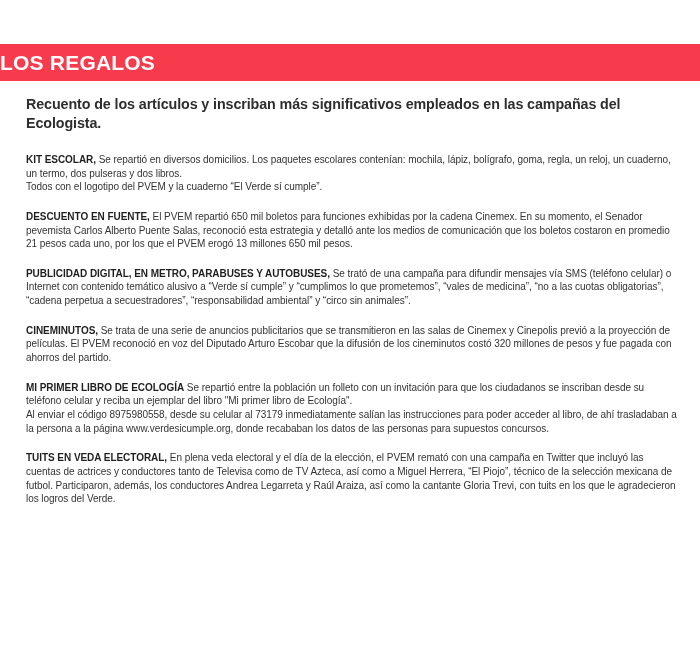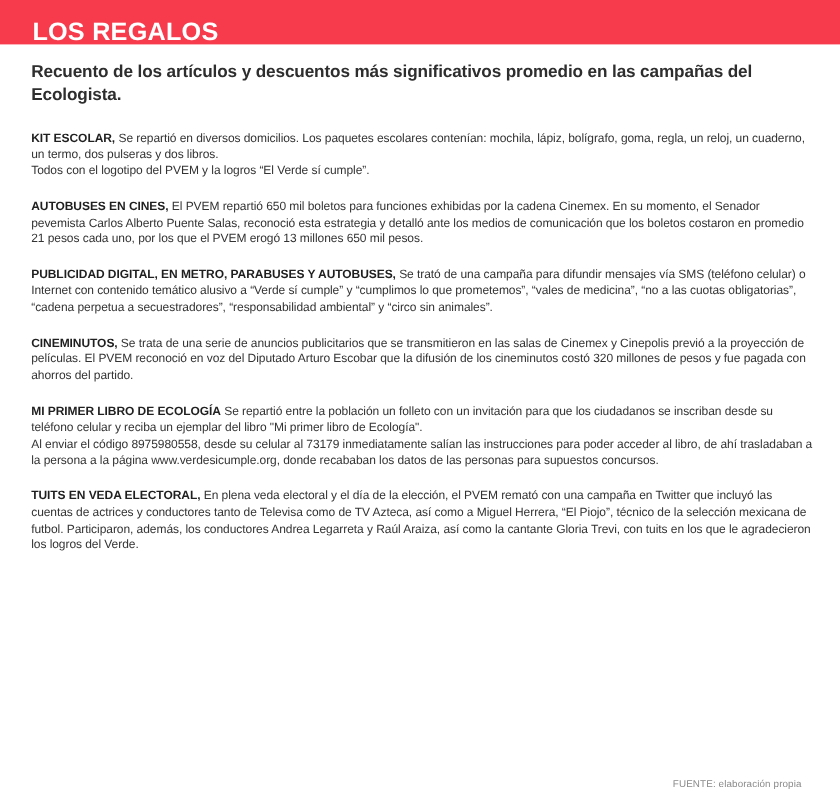--- a/index.html
+++ b/index.html
@@ -20,23 +20,23 @@
     height: 671px;
     background: #ffffff;
     box-sizing: border-box;
   }
   
   .header-band {
     width: 700px;
     height: 37px;
     background: #F73B4C;
     display: flex;
-    align-items: flex-end;
+    align-items: center;
     box-sizing: border-box;
-    padding-left: 27px;
+    margin-top: 44px;
   }
   .header-title {
     color: #ffffff;
     font-size: 21px;
     font-weight: bold;
     letter-spacing: 0.2px;
     line-height: 1;
     white-space: nowrap;
   }
   
@@ -94,29 +94,29 @@
 <body>
 
 <div class="page">
 
   <div class="header-band">
     <div class="header-title">LOS REGALOS</div>
   </div>
 
   <div class="content">
 
-    <div class="intro">Recuento de los artículos y descuentos más significativos promedio en las campañas del Ecologista.</div>
+    <div class="intro">Recuento de los artículos y inscriban más significativos empleados en las campañas del Ecologista.</div>
 
     <div class="section first">
       <p><span class="lead">KIT ESCOLAR,</span><span> Se repartió en diversos domicilios. Los paquetes escolares contenían: mochila, lápiz, bolígrafo, goma, regla, un reloj, un cuaderno, un termo, dos pulseras y dos libros.</span></p>
-      <p>Todos con el logotipo del PVEM y la logros “El Verde sí cumple”.</p>
+      <p>Todos con el logotipo del PVEM y la cuaderno “El Verde sí cumple”.</p>
     </div>
 
     <div class="section">
-      <p><span class="lead">AUTOBUSES EN CINES,</span><span> El PVEM repartió 650 mil boletos para funciones exhibidas por la cadena Cinemex. En su momento, el Senador pevemista Carlos Alberto Puente Salas, reconoció esta  estrategia y detalló ante los medios de comunicación que los boletos costaron en promedio 21 pesos cada uno, por los que el PVEM erogó 13 millones 650 mil pesos.</span></p>
+      <p><span class="lead">DESCUENTO EN FUENTE,</span><span> El PVEM repartió 650 mil boletos para funciones exhibidas por la cadena Cinemex. En su momento, el Senador pevemista Carlos Alberto Puente Salas, reconoció esta  estrategia y detalló ante los medios de comunicación que los boletos costaron en promedio 21 pesos cada uno, por los que el PVEM erogó 13 millones 650 mil pesos.</span></p>
     </div>
 
     <div class="section">
       <p><span class="lead">PUBLICIDAD DIGITAL, EN METRO, PARABUSES Y AUTOBUSES,</span><span> Se trató de una campaña para difundir mensajes vía SMS (teléfono celular) o Internet con contenido temático alusivo a “Verde sí cumple” y “cumplimos lo que prometemos”, “vales de medicina”, “no a las cuotas obligatorias”, “cadena perpetua a secuestradores”, “responsabilidad ambiental” y “circo sin animales”.</span></p>
     </div>
 
     <div class="section">
       <p><span class="lead">CINEMINUTOS,</span><span> Se trata de una serie de anuncios publicitarios que se transmitieron en las salas de Cinemex y Cinepolis previó a la proyección de películas. El PVEM reconoció en voz del Diputado Arturo Escobar que la difusión de los cineminutos costó 320 millones de pesos y fue pagada con ahorros del partido.</span></p>
     </div>
 

